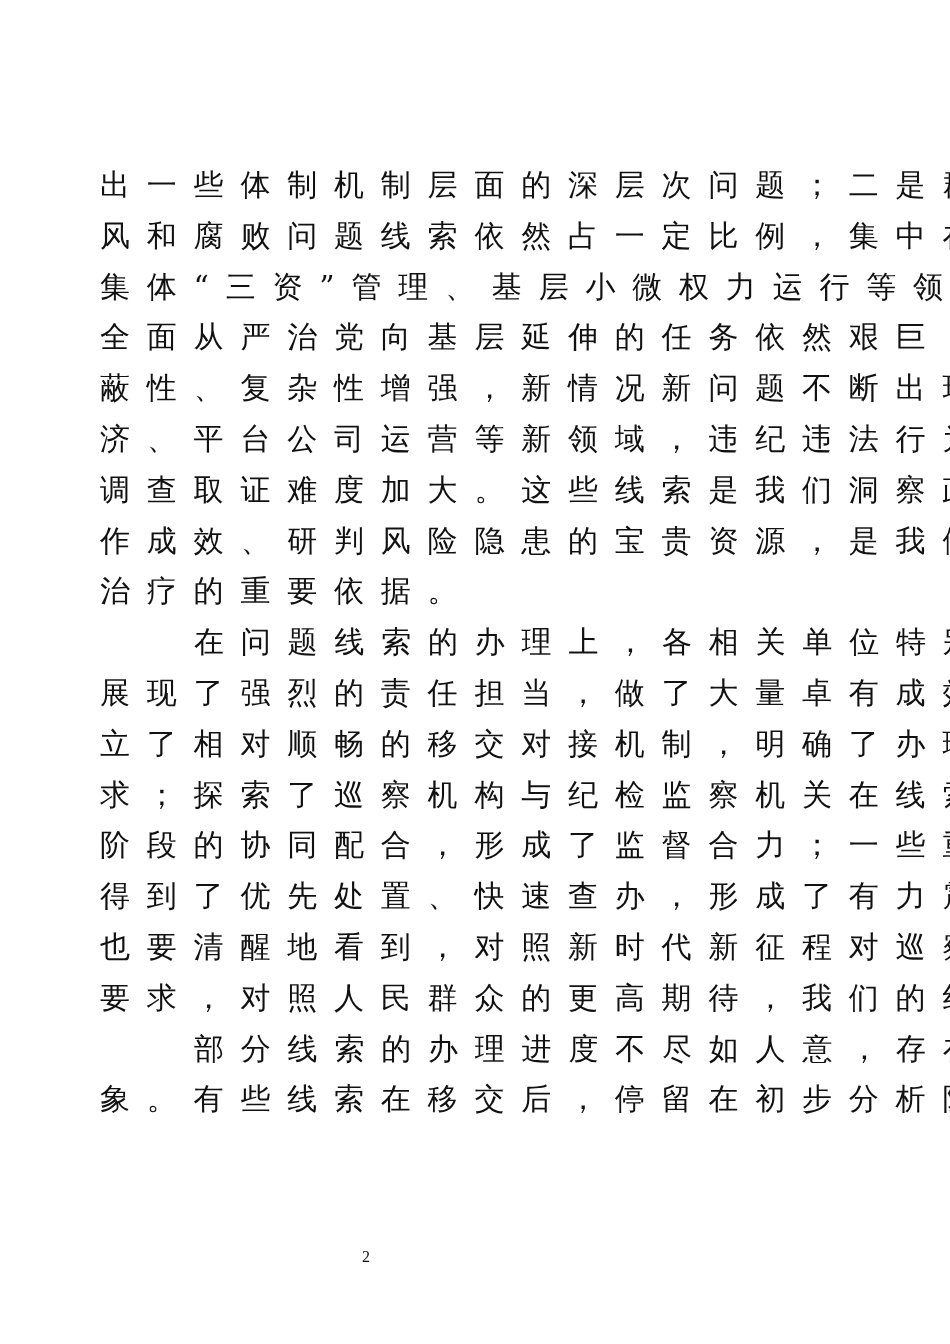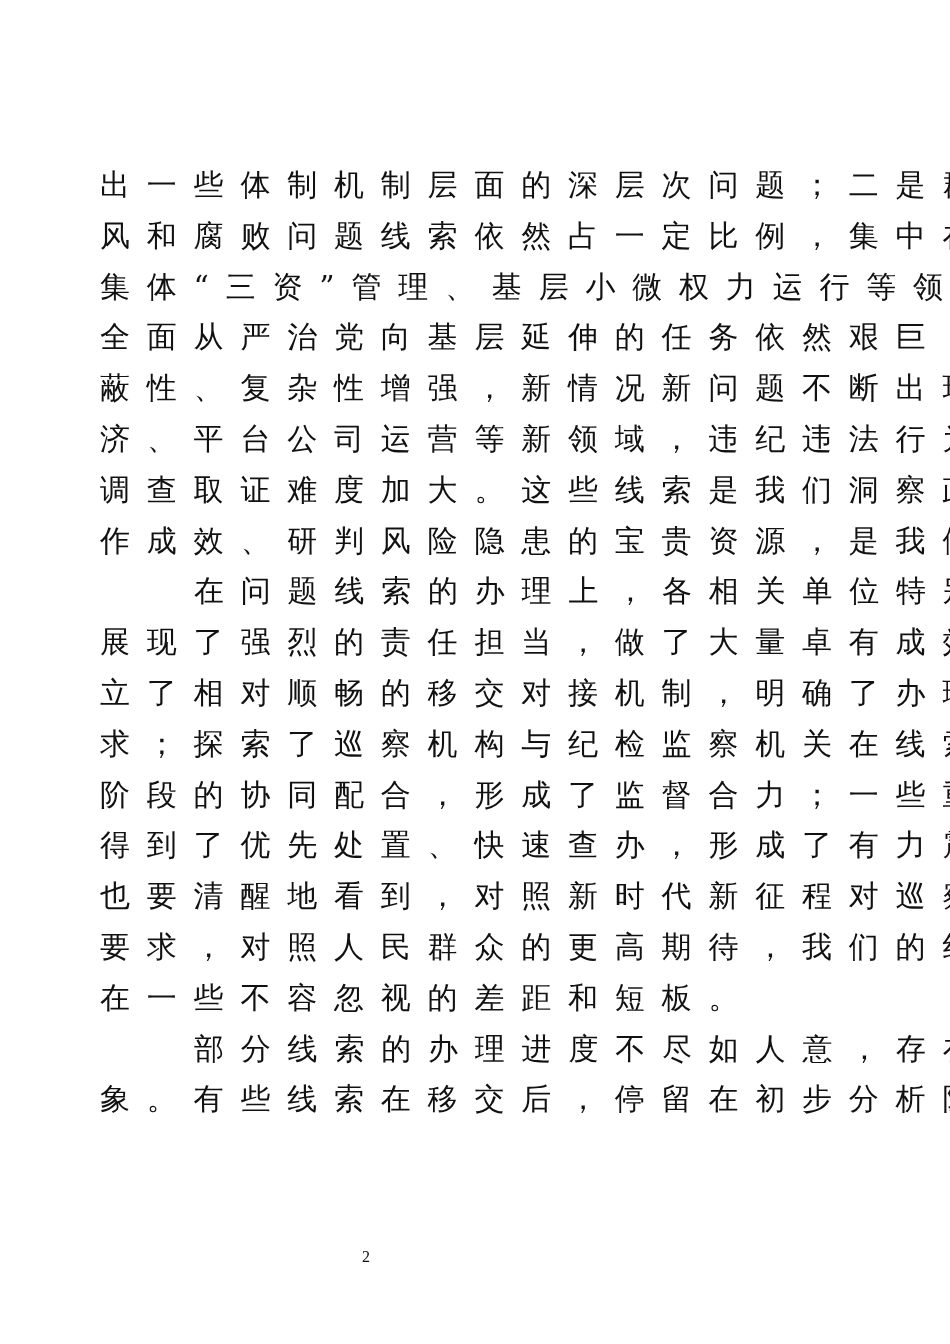--- a/index.html
+++ b/index.html
@@ -25,26 +25,26 @@
 <div class="page">
   <div class="text-block">
     <div class="line">出一些体制机制层面的深层次问题；二是群众身边的不正之</div>
     <div class="line">风和腐败问题线索依然占一定比例，集中在惠民政策落实、</div>
     <div class="line">集体“三资”管理、基层小微权力运行等领域，这表明推动</div>
     <div class="line">全面从严治党向基层延伸的任务依然艰巨；三是一些线索隐</div>
     <div class="line">蔽性、复杂性增强，新情况新问题不断出现，比如在数字经</div>
     <div class="line">济、平台公司运营等新领域，违纪违法行为方式更加隐蔽，</div>
     <div class="line">调查取证难度加大。这些线索是我们洞察政治生态、评估工</div>
     <div class="line">作成效、研判风险隐患的宝贵资源，是我们精准监督、靶向</div>
+    <div class="line">治疗的重要依据。</div>
     <div class="line indent">在问题线索的办理上，各相关单位特别是纪检监察机关</div>
     <div class="line">展现了强烈的责任担当，做了大量卓有成效的工作。我们建</div>
     <div class="line">立了相对顺畅的移交对接机制，明确了办理时限和反馈要</div>
     <div class="line">求；探索了巡察机构与纪检监察机关在线索研判、初步核实</div>
     <div class="line">阶段的协同配合，形成了监督合力；一些重大、复杂的线索</div>
     <div class="line">得到了优先处置、快速查办，形成了有力震慑。但是，我们</div>
     <div class="line">也要清醒地看到，对照新时代新征程对巡察工作提出的更高</div>
     <div class="line">要求，对照人民群众的更高期待，我们的线索办理工作还存</div>
-    <div class="line">在一些不容忽视的差距和短板。</div>
     <div class="line indent">部分线索的办理进度不尽如人意，存在“中梗阻”现</div>
     <div class="line">象。有些线索在移交后，停留在初步分析阶段，未能及时转</div>
   </div>
   <div class="page-number">2</div>
 </div>
 
 </body></html>

